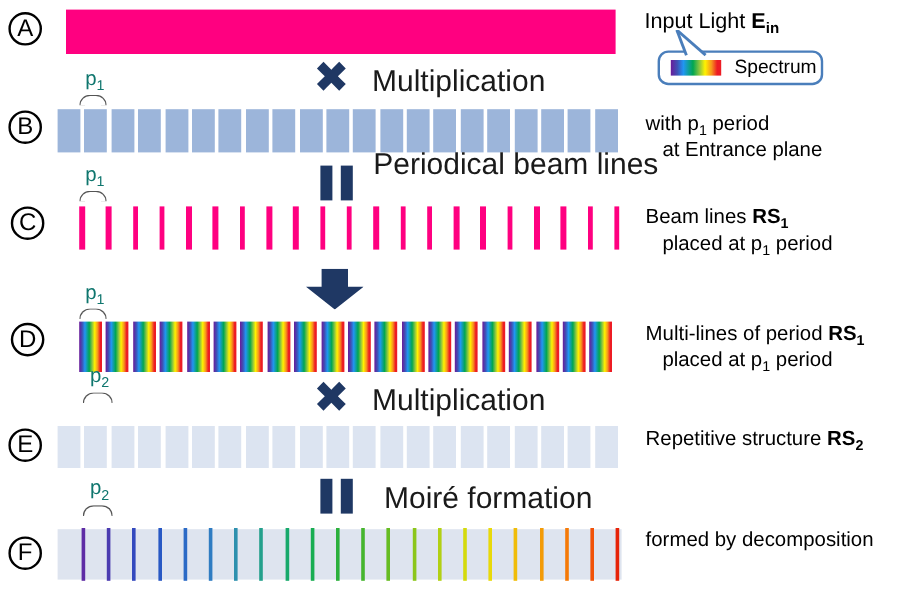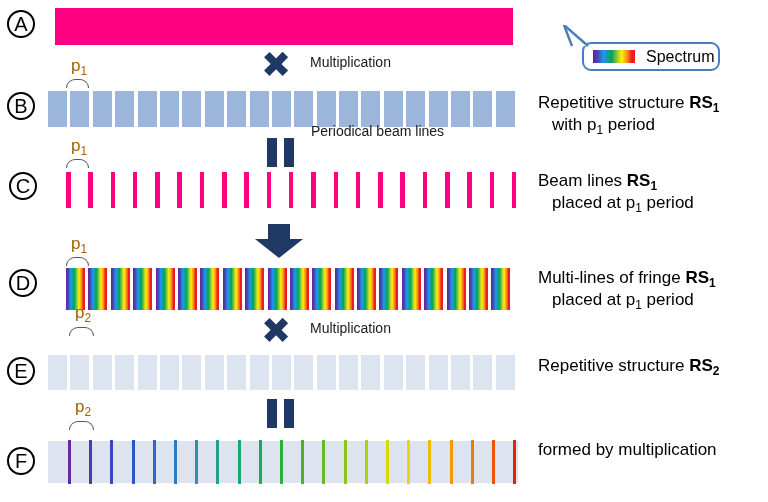--- a/index.html
+++ b/index.html
@@ -30,60 +30,61 @@
   #row-c .beam{width:4.5px;margin-right:17.8px;height:100%;background:var(--beam-line);}
   #row-c .beam:last-child{margin-right:0;}
   
   #row-d{position:absolute;left:66px;top:268px;height:42px;display:flex;}
   #row-d .dblock{width:19px;margin-right:3.4px;height:100%;background:var(--spectrum-gradient);}
   #row-d .dblock:last-child{margin-right:0;}
   
   #row-f{position:absolute;left:48px;top:441px;width:470px;height:42px;background:var(--fringe-bg);}
   #row-f .fline{position:absolute;top:-1px;height:44px;width:3px;}
   
-  .plabel{position:absolute;font-size:17px;color:#a16207;}
+  .plabel{position:absolute;font-size:17px;color:#0f766e;}
   .plabel sub{font-size:70%;}
   .pbrace{position:absolute;height:9px;border:1.6px solid #555;border-bottom:none;
           border-radius:9px 9px 0 0;box-sizing:border-box;}
   
   .op-x{position:absolute;font-size:36px;line-height:36px;color:var(--operator);font-weight:bold;}
   .op-eq{position:absolute;display:flex;gap:7px;}
   .op-eq .bar{width:10px;height:29px;background:var(--operator);}
-  .op-label{position:absolute;font-size:14px;color:#1a1a1a;white-space:nowrap;}
+  .op-label{position:absolute;font-size:25px;color:#1a1a1a;white-space:nowrap;}
   
   .desc{position:absolute;left:538px;width:230px;font-size:17px;line-height:1.18;color:#000;}
   .desc .line{white-space:nowrap;}
   .desc .line:nth-child(2){padding-left:14px;}
   .desc .line:nth-child(3){padding-left:28px;}
   .desc sub,.legend-title sub{font-size:70%;}
   
   .legend-title{position:absolute;left:537px;top:7px;font-size:18px;white-space:nowrap;}
   .legend-box{
     position:absolute;left:548px;top:42px;width:138px;height:29px;box-sizing:border-box;
     border:2.5px solid var(--legend-border);border-radius:9px;background:#fff;
-    display:flex;align-items:center;padding-left:9px;margin-left:34px;
+    display:flex;align-items:center;padding-left:9px;
   }
   .spectrum-bar{width:42px;height:13px;background:var(--spectrum-gradient);}
   .legend-label{font-size:16px;margin-left:11px;color:#000;}
   .legend-pointer{position:absolute;left:562px;top:25px;}
 </style>
 </head>
 <body>
 
 <div id="canvas">
 
   <div class="badge" style="left:7px;top:10px;">A</div>
   <div class="badge" style="left:7px;top:92px;">B</div>
   <div class="badge" style="left:9px;top:172px;">C</div>
   <div class="badge" style="left:9px;top:269px;">D</div>
   <div class="badge" style="left:7px;top:357px;">E</div>
   <div class="badge" style="left:7px;top:447px;">F</div>
 
   <div class="bar-a"></div>
 
+  <div class="legend-title"><span>Input Light </span><span style="font-weight: bold;">E</span><sub style="font-weight: bold;">in</sub></div>
   <div class="legend-box">
     <div class="spectrum-bar"></div>
     <div class="legend-label">Spectrum</div>
   </div>
   <svg class="legend-pointer" width="28" height="22">
     <polygon points="2,0 10,21 26,21" fill="#ffffff"></polygon>
     <line x1="2" y1="0" x2="10" y2="21" stroke="#4A7EBB" stroke-width="2.4"></line>
     <line x1="2" y1="0" x2="26" y2="21" stroke="#4A7EBB" stroke-width="2.4"></line>
   </svg>
 
@@ -109,22 +110,22 @@
       <div class="cell"></div>
       <div class="cell"></div>
       <div class="cell"></div>
       <div class="cell"></div>
       <div class="cell"></div>
       <div class="cell"></div>
       <div class="cell"></div>
       <div class="cell"></div>
     </div>
   <div class="desc" style="top:93px;">
-      <div class="line"><span>Repetitive structure </span><span style="font-weight: bold;">RS</span><sub style="font-weight: bold;">1</sub></div>
       <div class="line"><span>with p</span><sub>1</sub><span> period</span></div>
+      <div class="line"><span>at Entrance plane</span></div>
     </div>
 
   <div class="op-eq" style="left:267px;top:138px;">
       <div class="bar"></div>
       <div class="bar"></div>
     </div>
   <div class="op-label" style="left:311px;top:123px;">Periodical beam lines</div>
 
   <div class="plabel" style="left:71px;top:136px;"><span>p</span><sub>1</sub></div>
   <div class="pbrace" style="left:66px;top:159px;width:23px;"></div>
@@ -178,21 +179,21 @@
       <div class="dblock"></div>
       <div class="dblock"></div>
       <div class="dblock"></div>
       <div class="dblock"></div>
       <div class="dblock"></div>
       <div class="dblock"></div>
       <div class="dblock"></div>
       <div class="dblock"></div>
     </div>
   <div class="desc" style="top:268px;">
-      <div class="line"><span>Multi-lines of fringe </span><span style="font-weight: bold;">RS</span><sub style="font-weight: bold;">1</sub></div>
+      <div class="line"><span>Multi-lines of period </span><span style="font-weight: bold;">RS</span><sub style="font-weight: bold;">1</sub></div>
       <div class="line"><span>placed at p</span><sub>1</sub><span> period</span></div>
     </div>
 
   <div class="op-x" style="left:261px;top:313px;">✖</div>
   <div class="op-label" style="left:310px;top:320px;">Multiplication</div>
 
   <div class="plabel" style="left:75px;top:303px;"><span>p</span><sub>2</sub></div>
   <div class="pbrace" style="left:69px;top:327px;width:25px;"></div>
   <div class="cellrow" id="row-e">
       <div class="cell"></div>
@@ -218,20 +219,21 @@
       <div class="cell"></div>
     </div>
   <div class="desc" style="top:356px;">
       <div class="line"><span>Repetitive structure </span><span style="font-weight: bold;">RS</span><sub style="font-weight: bold;">2</sub></div>
     </div>
 
   <div class="op-eq" style="left:267px;top:399px;">
       <div class="bar"></div>
       <div class="bar"></div>
     </div>
+  <div class="op-label" style="left:320px;top:401px;">Moiré formation</div>
 
   <div class="plabel" style="left:75px;top:397px;"><span>p</span><sub>2</sub></div>
   <div class="pbrace" style="left:69px;top:421px;width:25px;"></div>
   <div id="row-f">
       <div class="fline" style="left: 20px; background: rgb(94, 44, 165);"></div>
       <div class="fline" style="left: 41.2px; background: rgb(74, 59, 176);"></div>
       <div class="fline" style="left: 62.4px; background: rgb(51, 73, 190);"></div>
       <div class="fline" style="left: 83.6px; background: rgb(40, 88, 196);"></div>
       <div class="fline" style="left: 104.8px; background: rgb(43, 106, 198);"></div>
       <div class="fline" style="left: 126px; background: rgb(47, 124, 194);"></div>
@@ -246,16 +248,16 @@
       <div class="fline" style="left: 316.8px; background: rgb(178, 208, 19);"></div>
       <div class="fline" style="left: 338px; background: rgb(212, 218, 12);"></div>
       <div class="fline" style="left: 359.2px; background: rgb(232, 217, 10);"></div>
       <div class="fline" style="left: 380.4px; background: rgb(240, 188, 8);"></div>
       <div class="fline" style="left: 401.6px; background: rgb(243, 155, 7);"></div>
       <div class="fline" style="left: 422.8px; background: rgb(245, 121, 6);"></div>
       <div class="fline" style="left: 444px; background: rgb(241, 82, 8);"></div>
       <div class="fline" style="left: 465.2px; background: rgb(230, 35, 9);"></div>
     </div>
   <div class="desc" style="top:440px;">
-      <div class="line"><span>formed by multiplication</span></div>
+      <div class="line"><span>formed by decomposition</span></div>
     </div>
 
 </div>
 
 </body></html>

